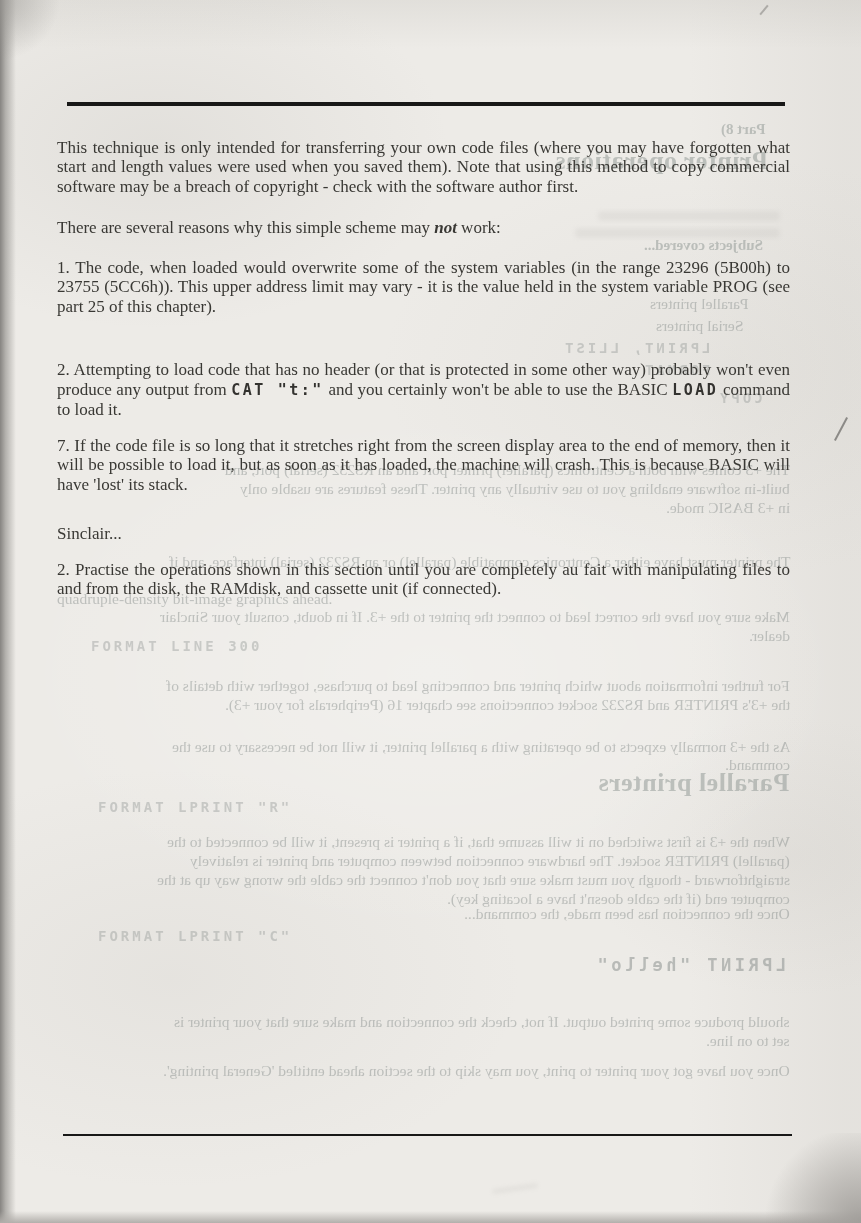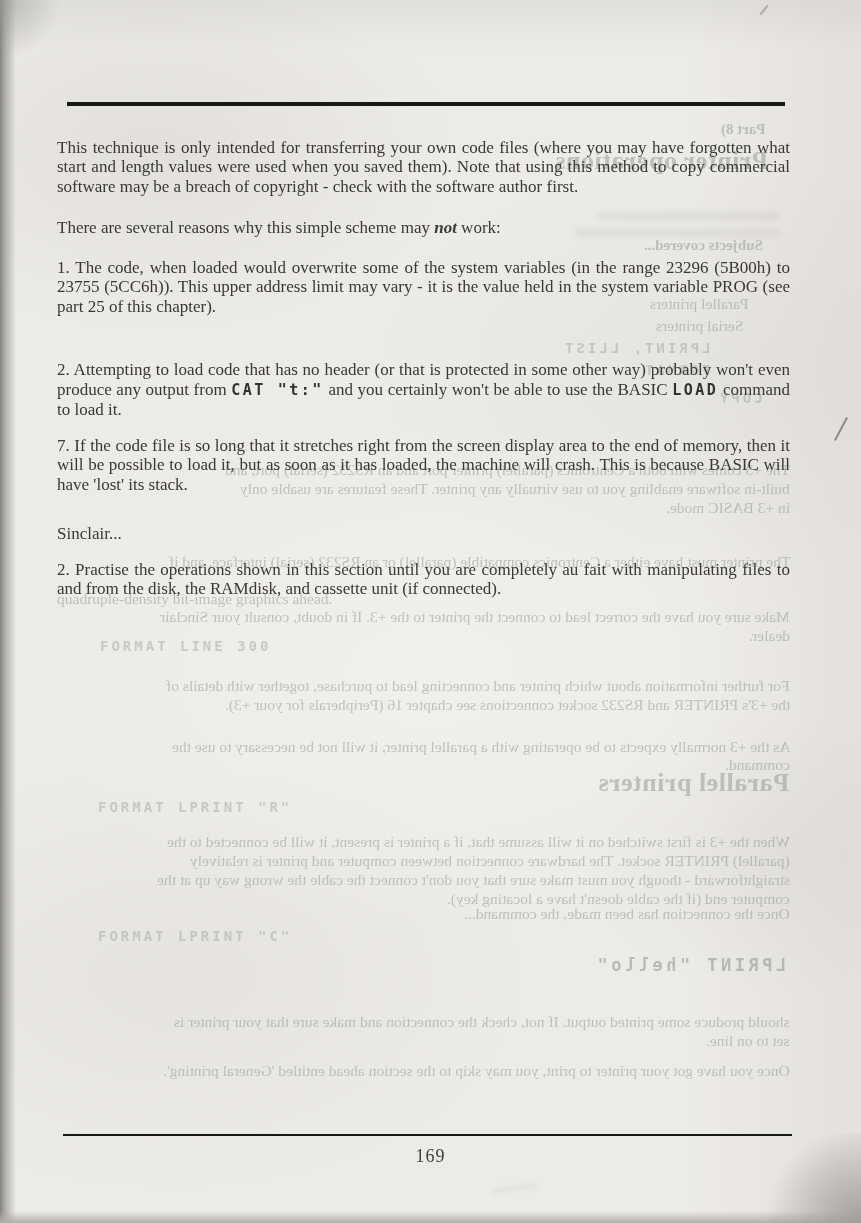--- a/index.html
+++ b/index.html
@@ -88,21 +88,21 @@
       <div class="bleed bt-m mir" style="top: 340px; right: 150px;">LPRINT, LLIST</div>
       <div class="bleed bt-m mir" style="top: 362px; right: 150px;">FORMAT</div>
       <div class="bleed bt-m mir" style="top: 390px; right: 98px;">COPY</div>
       <div class="bleed bt-b mir" style="top: 461px; right: 71px;">The +3 comes with both a Centronics (parallel) printer port and an RS232 (serial) port, and</div>
       <div class="bleed bt-b mir" style="top: 480px; right: 71px;">built-in software enabling you to use virtually any printer. These features are usable only</div>
       <div class="bleed bt-b mir" style="top: 499px; right: 71px;">in +3 BASIC mode.</div>
       <div class="bleed bt-b mir" style="top: 553px; right: 71px;">The printer must have either a Centronics compatible (parallel) or an RS232 (serial) interface, and if</div>
       <div class="bleed bt-b" style="top: 590px; left: 57px;">quadruple-density bit-image graphics ahead.</div>
       <div class="bleed bt-b mir" style="top: 608px; right: 71px;">Make sure you have the correct lead to connect the printer to the +3.  If in doubt, consult your Sinclair</div>
       <div class="bleed bt-b mir" style="top: 627px; right: 71px;">dealer.</div>
-      <div class="bleed bt-m" style="top: 638px; left: 100px; text-align: right;">FORMAT LINE 300</div>
+      <div class="bleed bt-m" style="top: 638px; left: 91px; text-align: right;">FORMAT LINE 300</div>
       <div class="bleed bt-b mir" style="top: 677px; right: 71px;">For further information about which printer and connecting lead to purchase, together with details of</div>
       <div class="bleed bt-b mir" style="top: 696px; right: 71px;">the +3's PRINTER and RS232 socket connections see chapter 16 (Peripherals for your +3).</div>
       <div class="bleed bt-b mir" style="top: 738px; right: 71px;">As the +3 normally expects to be operating with a parallel printer, it will not be necessary to use the</div>
       <div class="bleed bt-b mir" style="top: 756px; right: 71px;">command.</div>
       <div class="bleed bt-h1 mir" style="top: 768px; right: 72px;">Parallel printers</div>
       <div class="bleed bt-m" style="top: 799px; left: 98px;">FORMAT LPRINT "R"</div>
       <div class="bleed bt-b mir" style="top: 833px; right: 71px;">When the +3 is first switched on it will assume that, if a printer is present, it will be connected to the</div>
       <div class="bleed bt-b mir" style="top: 852px; right: 71px;">(parallel) PRINTER socket. The hardware connection between computer and printer is relatively</div>
       <div class="bleed bt-b mir" style="top: 871px; right: 71px;">straightforward - though you must make sure that you don't connect the cable the wrong way up at the</div>
       <div class="bleed bt-b mir" style="top: 890px; right: 71px;">computer end (if the cable doesn't have a locating key).</div>
@@ -120,15 +120,14 @@
   <div id="content">
       <div class="para" style="top: 138px;"><span>This technique is only intended for transferring your own code files (where you may have forgotten what start and length values were used when you saved them). Note that using this method to copy commercial software may be a breach of copyright - check with the software author first.</span></div>
       <div class="para nojust" style="top: 218px;"><span>There are several reasons why this simple scheme may </span><span class="em">not</span><span> work:</span></div>
       <div class="para" style="top: 258px;"><span>1. The code, when loaded would overwrite some of the system variables (in the range 23296 (5B00h) to 23755 (5CC6h)).  This upper address limit may vary - it is the value held in the system variable PROG (see part 25 of this chapter).</span></div>
       <div class="para loose" style="top: 348px;"><span>2. Attempting to load code that has no header (or that is protected in some other way) probably won't even produce any output from </span><span class="mono">CAT "t:"</span><span> and you certainly won't be able to use the BASIC </span><span class="mono">LOAD</span><span> command to load it.</span></div>
       <div class="para" style="top: 436px;"><span>7. If the code file is so long that it stretches right from the screen display area to the end of memory, then it will be possible to load it, but as soon as it has loaded, the machine will crash.  This is because BASIC will have 'lost' its stack.</span></div>
       <div class="para nojust" style="top: 524px;"><span>Sinclair...</span></div>
       <div class="para" style="top: 560px;"><span>2. Practise the operations shown in this section until you are completely au fait with manipulating files to and from the disk, the RAMdisk, and cassette unit (if connected).</span></div>
     </div>
 
-  <div class="page-number">169</div>
 
 </div>
 
 </body></html>

